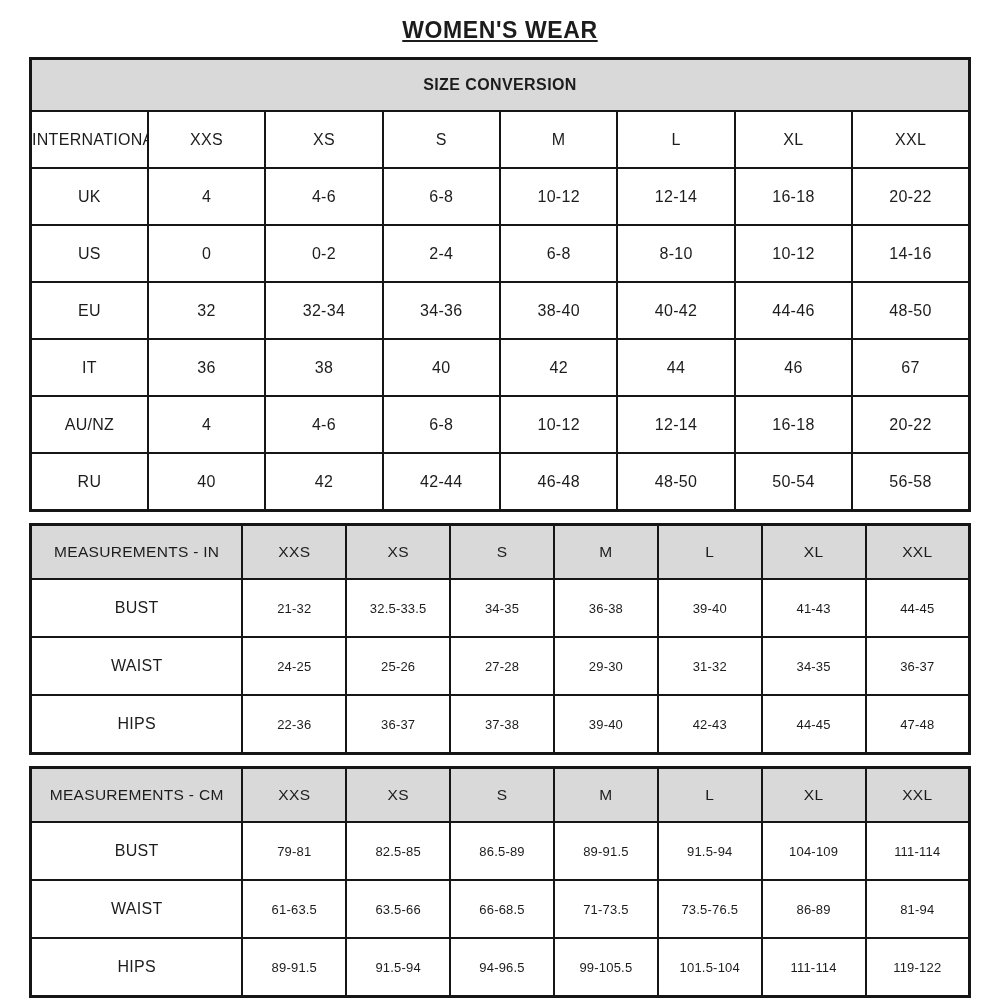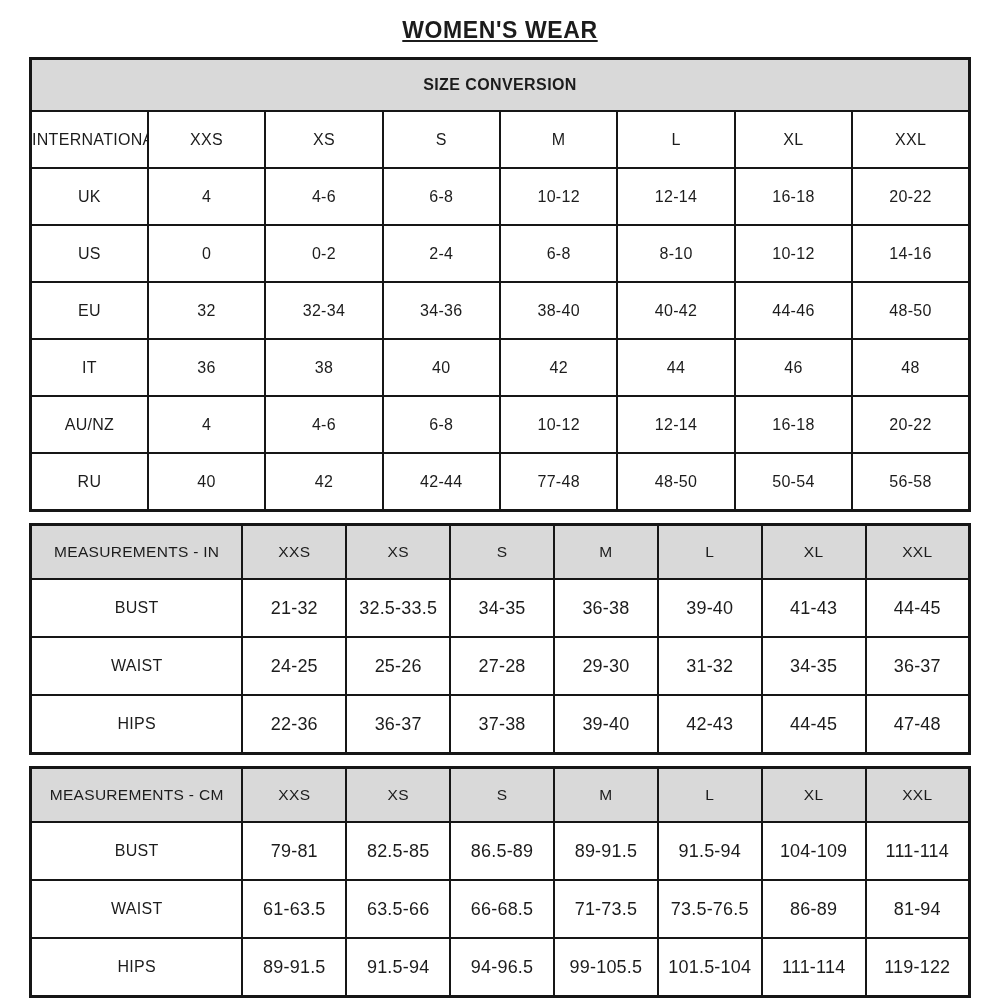--- a/index.html
+++ b/index.html
@@ -59,21 +59,21 @@
   
   .meas .header-row td {
     height: 52px;
     font-weight: normal;
     font-size: 15.5px;
     letter-spacing: 0.3px;
   }
   .meas .data-row td { height: 56px; margin-left: 36px; }
   .meas .label-col { width: 22.3%; }
   .meas .data-row .label-col { font-size: 16px; letter-spacing: 0.3px; }
-  .meas .data-row .value-cell { font-size: 18px; letter-spacing: 0.2px; }
+  .meas .data-row .value-cell { font-size: 13px; letter-spacing: 0.2px; }
   
   .gray-cell { background: var(--header-bg, #d9d9d9); margin-left: 12px; }
 </style>
 </head>
 <body style="color: rgb(28, 28, 28); background: rgb(255, 255, 255);">
 
 <div class="page">
   <h1 class="page-title">WOMEN'S WEAR</h1>
 
   <table class="tbl conv">
@@ -122,38 +122,38 @@
           <td class="value-cell">48-50</td>
         </tr>
         <tr class="data-row">
           <td class="label-col">IT</td>
           <td class="value-cell">36</td>
           <td class="value-cell">38</td>
           <td class="value-cell">40</td>
           <td class="value-cell">42</td>
           <td class="value-cell">44</td>
           <td class="value-cell">46</td>
-          <td class="value-cell">48</td>
+          <td class="value-cell">67</td>
         </tr>
         <tr class="data-row">
           <td class="label-col">AU/NZ</td>
           <td class="value-cell">4</td>
           <td class="value-cell">4-6</td>
           <td class="value-cell">6-8</td>
           <td class="value-cell">10-12</td>
           <td class="value-cell">12-14</td>
           <td class="value-cell">16-18</td>
           <td class="value-cell">20-22</td>
         </tr>
         <tr class="data-row">
           <td class="label-col">RU</td>
           <td class="value-cell">40</td>
           <td class="value-cell">42</td>
           <td class="value-cell">42-44</td>
-          <td class="value-cell">77-48</td>
+          <td class="value-cell">46-48</td>
           <td class="value-cell">48-50</td>
           <td class="value-cell">50-54</td>
           <td class="value-cell">56-58</td>
         </tr>
       </tbody>
     </table>
 
   <table class="tbl meas">
       <tbody>
         <tr class="header-row">

